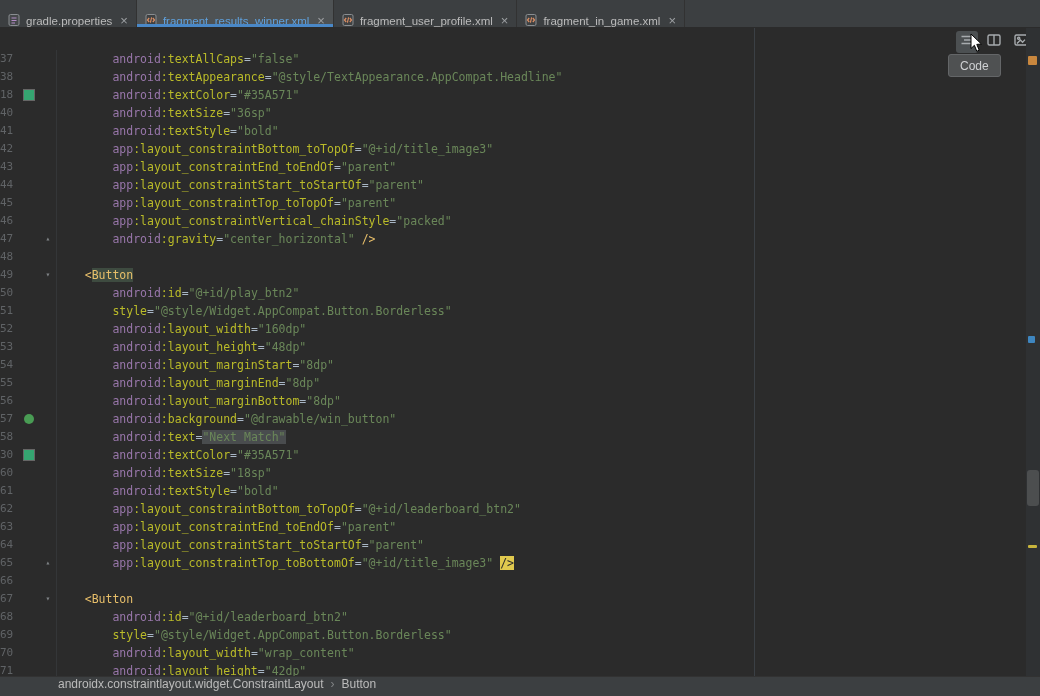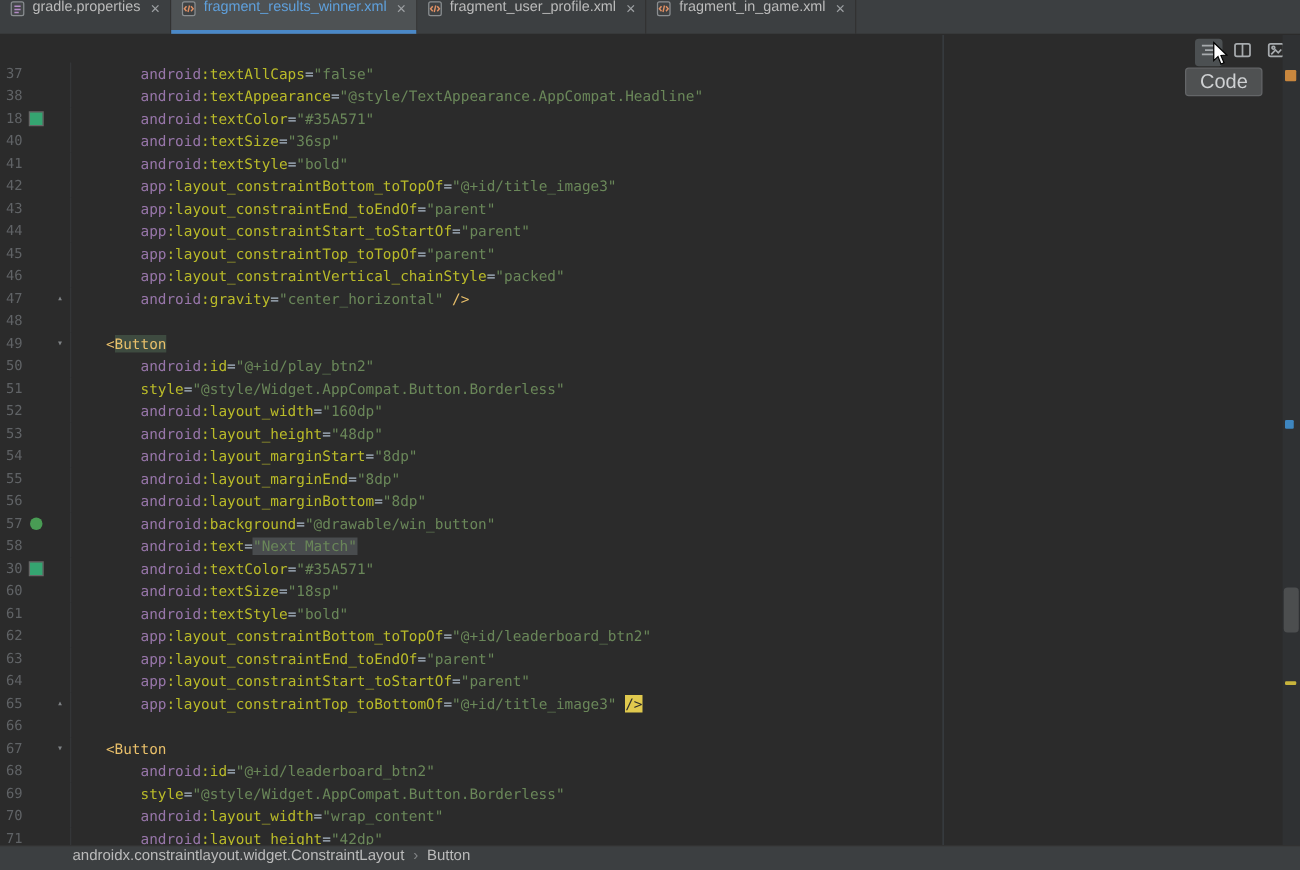--- a/index.html
+++ b/index.html
@@ -1,34 +1,34 @@
 <!DOCTYPE html>
 <html><head>
 <meta charset="utf-8">
 <style>
   *{margin:0;padding:0;box-sizing:border-box}
   html,body{width:1040px;height:696px;overflow:hidden;background:#2B2B2B}
   .window{position:relative;width:1040px;height:696px;background:#2B2B2B;font-family:"Liberation Sans",sans-serif}
 
   
   .tabbar{position:absolute;top:0;left:0;right:0;height:28px;background:#3C3F41;display:flex;align-items:stretch;border-bottom:1px solid #2B2B2B}
-  .tab{display:flex;align-items:flex-start;gap:5px;padding:0 8px 0 7px;font-size:11.5px;color:#BBBBBB;border-right:1px solid #323232;position:relative;cursor:default}
+  .tab{display:flex;align-items:flex-end;gap:5px;padding:0 8px 0 7px;font-size:11.5px;color:#BBBBBB;border-right:1px solid #323232;position:relative;cursor:default}
   .tab.active{background:#4E5254}
   .tab.active::after{content:"";position:absolute;left:0;right:0;bottom:0;height:3px;background:#4A88C7}
   .tab-label{white-space:nowrap}
   .tab-label.modified{color:#5FA0DC}
   .tab-close{color:#9DA0A3;font-size:13px;line-height:13px;margin-left:3px}
   .tab-icon{display:flex;align-items:center}
 
   
   .editor{position:absolute;top:28px;left:0;right:0;bottom:20px;background:#2B2B2B;overflow:hidden}
   .guide{position:absolute;left:754px;top:0;bottom:0;width:1px;background:#3B4045}
   .lines{position:absolute;top:22px;left:0;right:14px;font-family:"DejaVu Sans Mono",monospace}
   .cl{display:flex;height:18px;line-height:18px;font-size:11.5px;white-space:pre}
-  .ln{flex:none;width:18px;text-align:right;color:#606366;font-size:11px}
+  .ln{flex:none;width:18px;color:#606366;font-size:11px}
   .gi{flex:none;width:22px;display:flex;align-items:center;justify-content:center}
   .sw{width:10px;height:10px;outline:1px solid rgba(255,255,255,.28)}
   .dt{width:10px;height:10px;border-radius:50%}
   .gf{flex:none;width:16px;text-align:center;color:#7E8285;font-size:8px;line-height:18px}
   .ct{flex:1;color:#A9B7C6;border-left:1px solid #343638}
   .tk-ns{color:#9876AA}
   .tk-a{color:#BABB29}
   .tk-p{color:#A9B7C6}
   .tk-s{color:#6A8759}
   .tk-tag{color:#E8BF6A}
@@ -36,21 +36,21 @@
   .tk-ssel{color:#6A8759;background:#494C4E}
   .tk-caret{color:#2B2B2B;background:#E0C94E}
   .tk-sund{color:#6A8759;}
 
   
   .fl-toolbar{position:absolute;top:3px;right:8px;display:flex;gap:5px;align-items:center}
   .tbtn{width:22px;height:22px;display:flex;align-items:center;justify-content:center;border-radius:3px}
   .tbtn.hover{background:#4C5052}
 
   
-  .tooltip{position:absolute;left:948px;top:54px;height:23px;background:#4F5152;border:1px solid #646668;border-radius:3px;color:#CFD1D3;font-size:16px;display:flex;align-items:center;padding:0 11px;z-index:40;font-family:"Liberation Sans",sans-serif}
+  .tooltip{position:absolute;left:948px;top:54px;height:23px;background:#4F5152;border:1px solid #646668;border-radius:3px;color:#CFD1D3;font-size:12px;display:flex;align-items:center;padding:0 11px;z-index:40;font-family:"Liberation Sans",sans-serif}
 
   
   .stripe{position:absolute;top:0;right:0;bottom:0;width:14px;background:#2F3133}
   .stripe .mark{position:absolute;left:2px;border-radius:1px}
   .stripe .thumb{position:absolute;left:1px;width:12px;background:rgba(255,255,255,.14);border-radius:3px}
 
   
   .crumbs{position:absolute;left:0;right:0;bottom:0;height:20px;background:#3C3F41;border-top:1px solid #323232;display:flex;align-items:flex-start;padding-left:58px;font-size:12px;color:#BBBBBB;gap:7px}
   .bc-sep{color:#808385;font-size:12px}
   .bc-item{white-space:nowrap}

